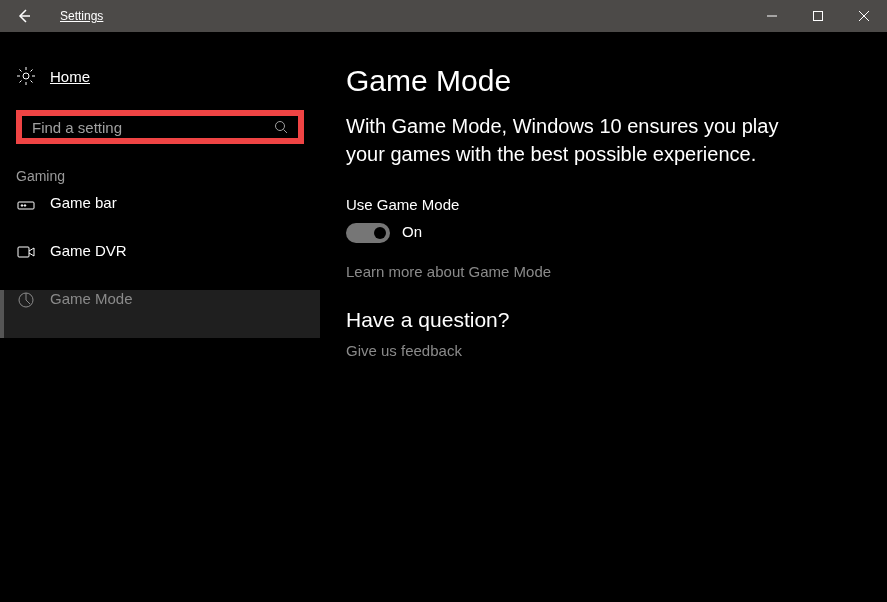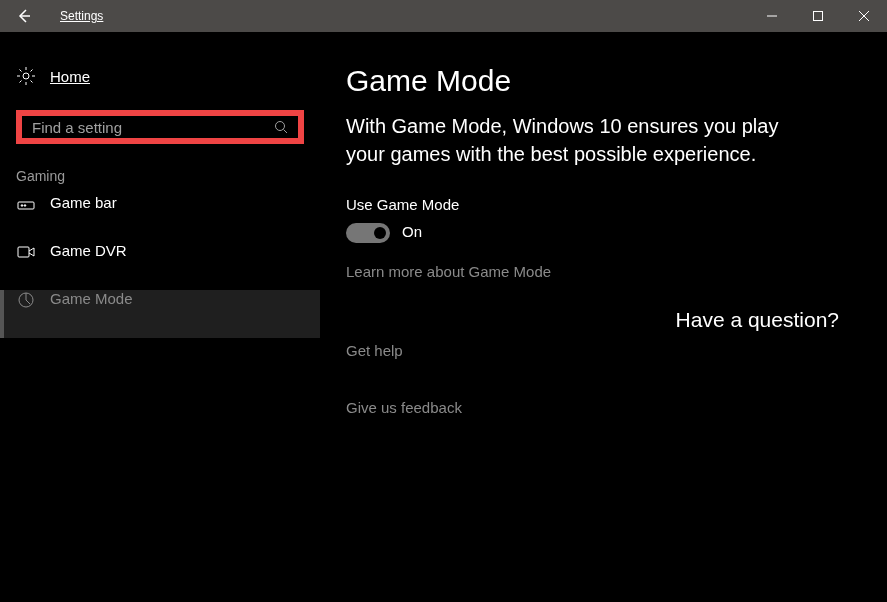--- a/index.html
+++ b/index.html
@@ -164,21 +164,20 @@
   .link {
     color: #8a8a8a;
     font-size: 15px;
     margin-bottom: 28px;
     display: block;
   }
   h2.sub {
     font-weight: 400;
     font-size: 21px;
     margin-bottom: 10px;
-    text-align: right;
   }
   .help-link {
     color: #8a8a8a;
     font-size: 15px;
     display: block;
     margin-bottom: 40px;
   }
   .feedback-link {
     color: #8a8a8a;
     font-size: 15px;
@@ -284,17 +283,16 @@
     <div class="toggle-row">
       <div class="toggle">
         <div class="knob"></div>
       </div>
       <span class="toggle-state">On</span>
     </div>
 
     <a class="link">Learn more about Game Mode</a>
 
     <h2 class="sub">Have a question?</h2>
-    <a class="help-link">Get help</a>
 
     <a class="feedback-link">Give us feedback</a>
   </div>
 </div>
 
 </body></html>

